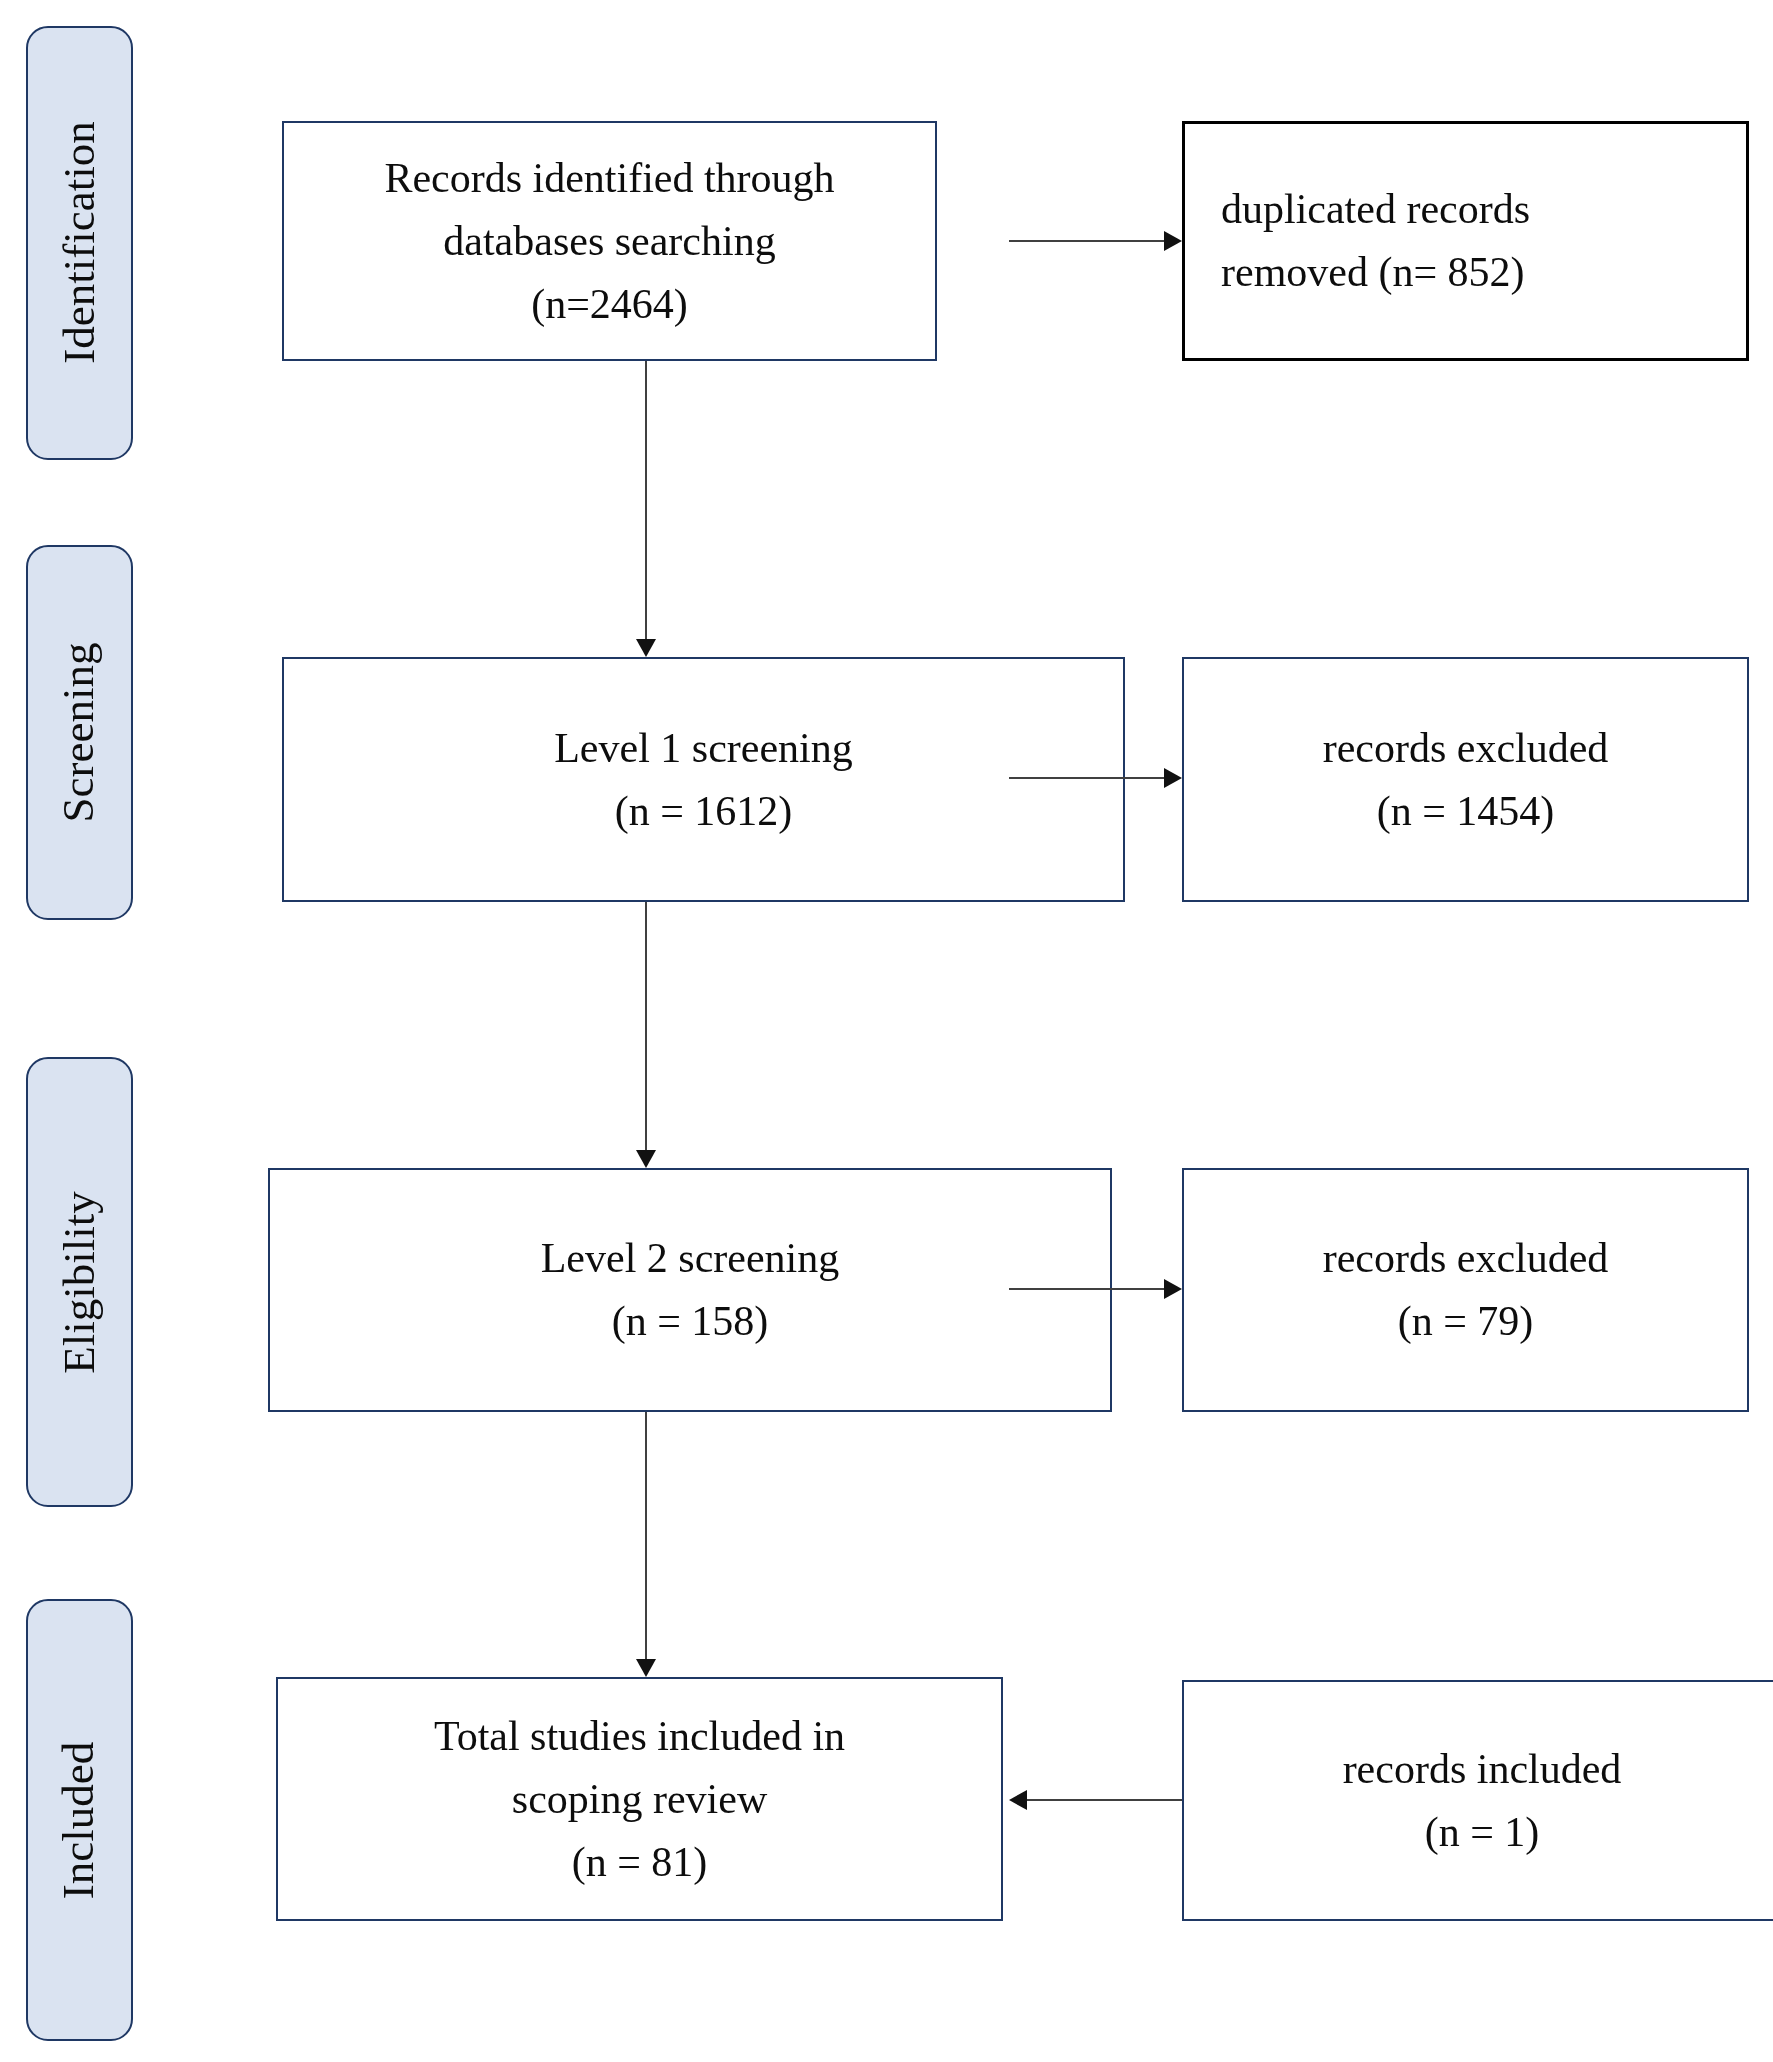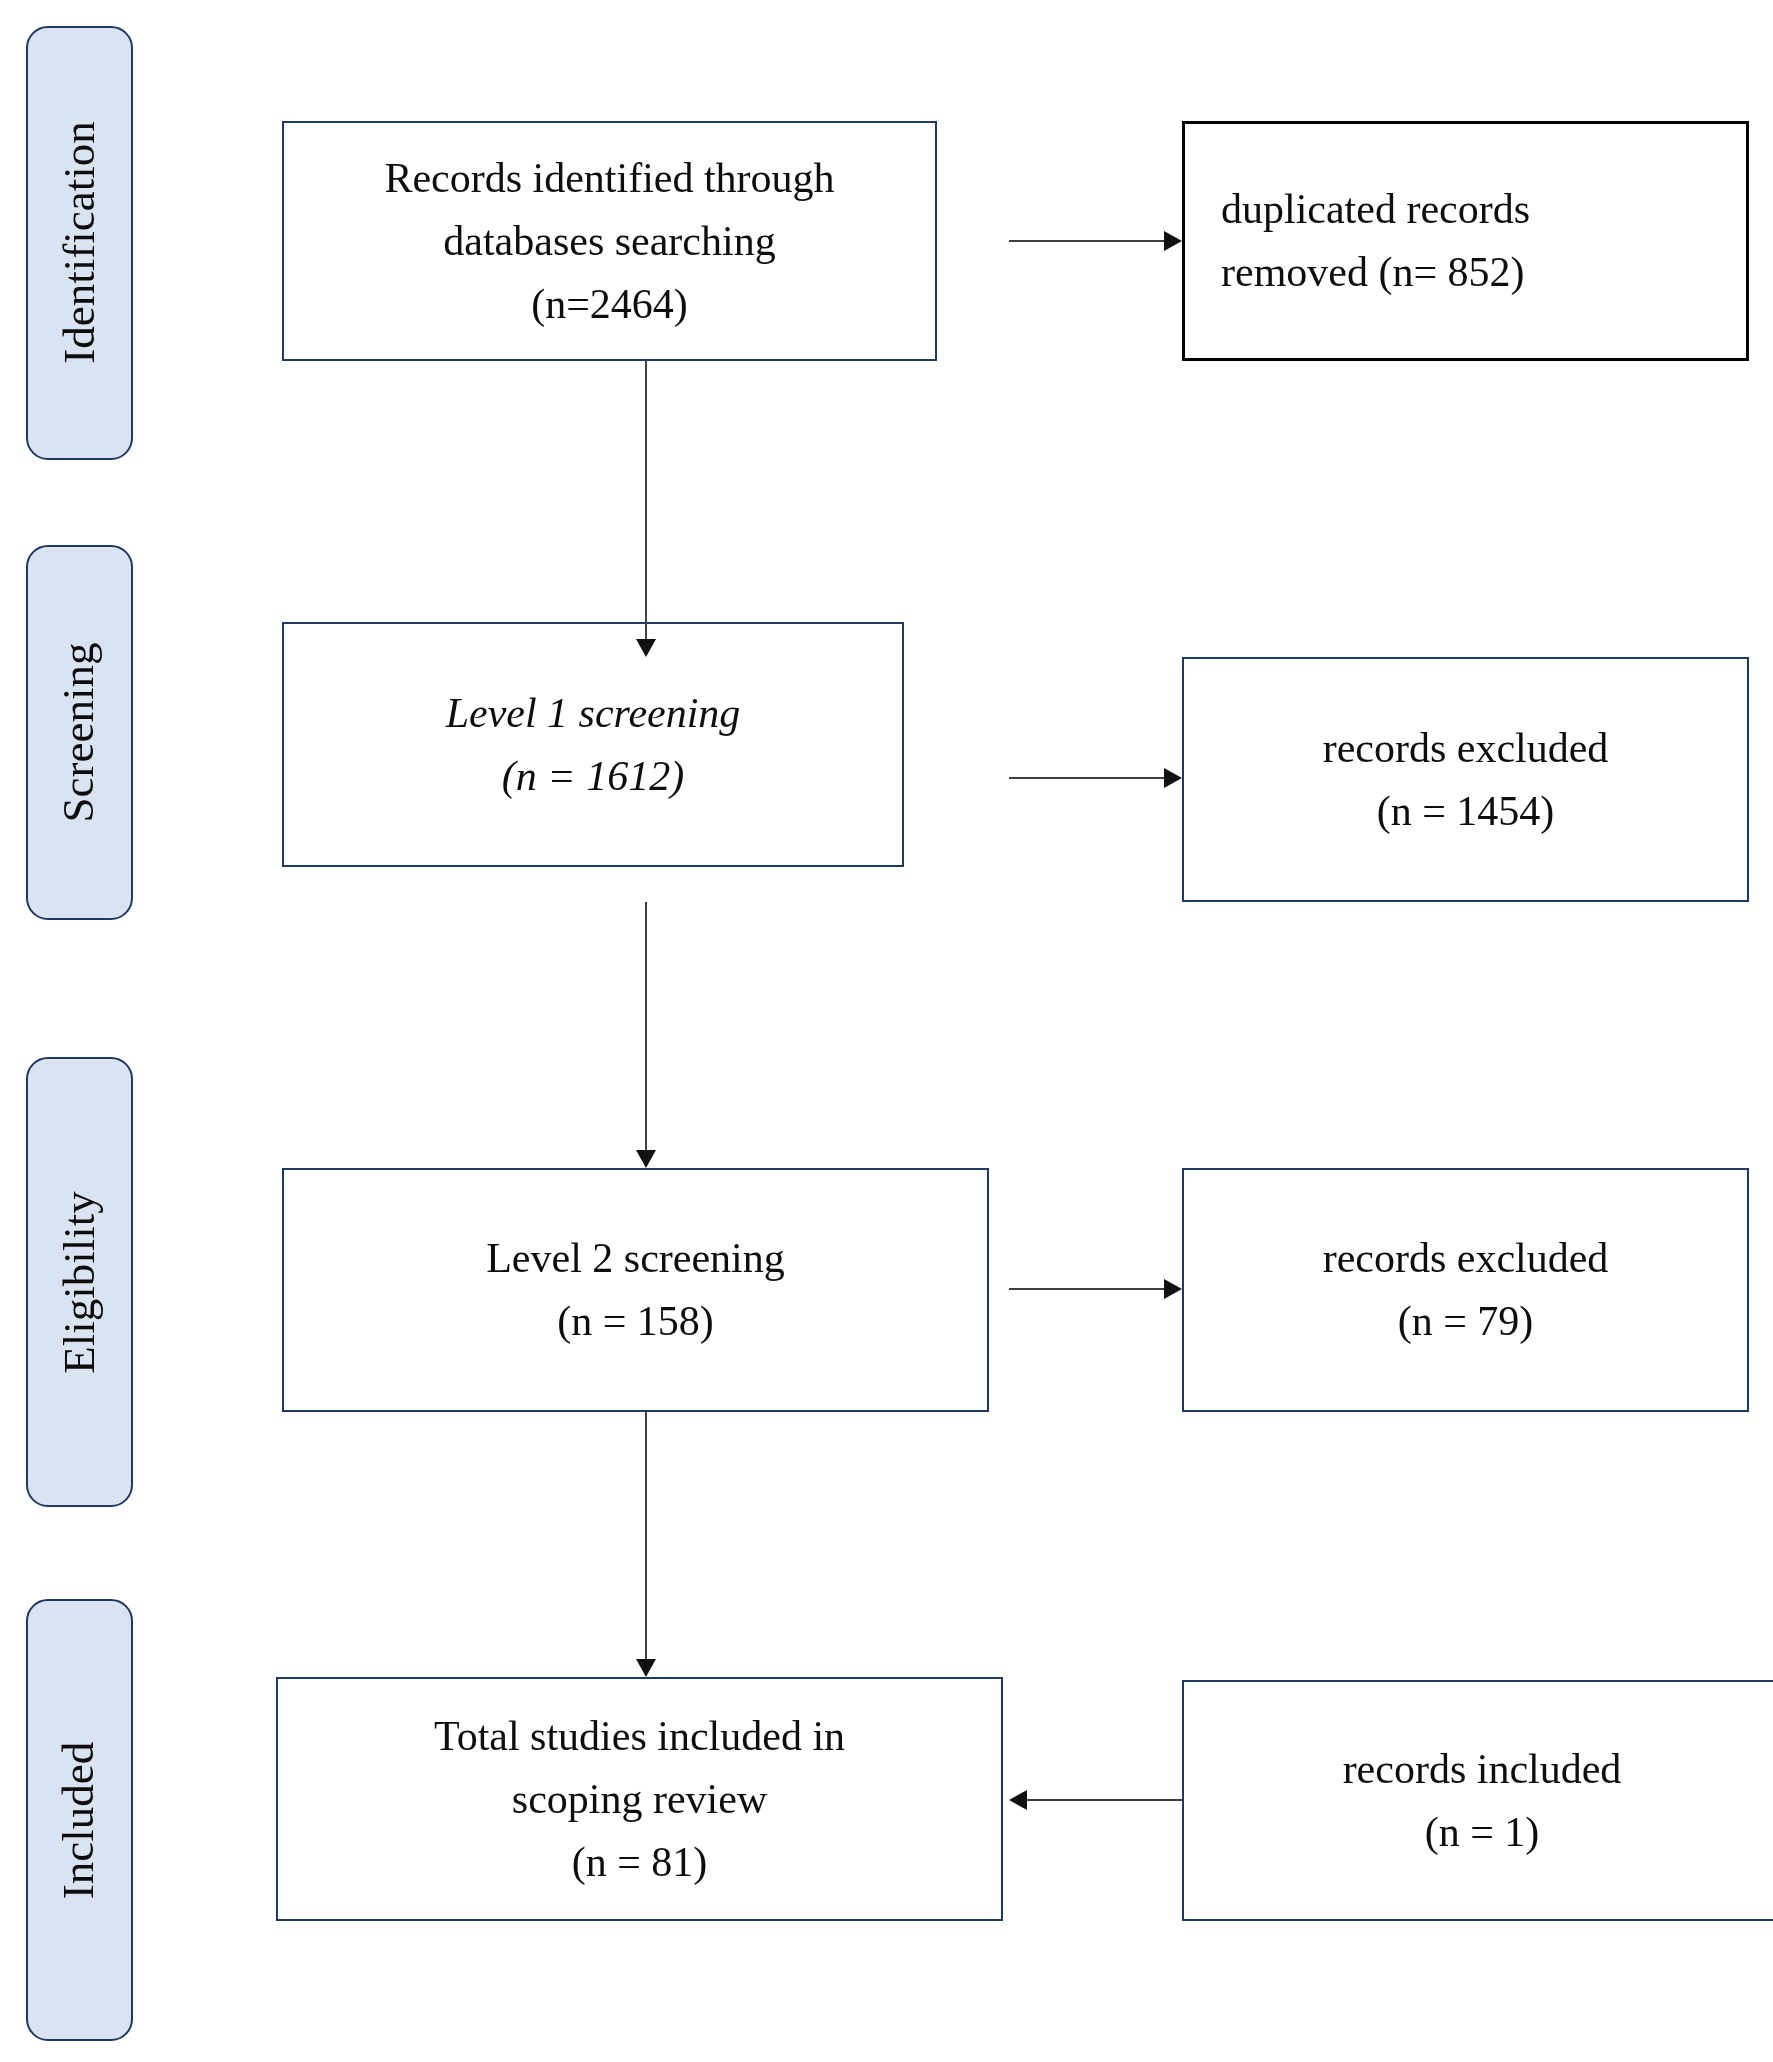--- a/index.html
+++ b/index.html
@@ -40,22 +40,22 @@
   .harrow.point-left .shaft{left:16.4px;right:0;}
   .harrow.point-left .head{position:absolute;left:0;top:0;width:0;height:0;
     border-top:10px solid transparent;border-bottom:10px solid transparent;border-right:18px solid #111111;}
   
   #stage-identification{top:25.5px;height:434px;}
   #stage-screening{top:545px;height:375px;}
   #stage-eligibility{top:1057px;height:450px;}
   #stage-included{top:1599px;height:442px;}
 
   #box-records-identified{left:282px;top:121px;width:655px;height:240px;}
-  #box-level1-screening{left:282px;top:622px;width:622px;height:245px;font-style:italic;}
-  #box-level2-screening{left:282px;top:1168px;width:707px;height:244px;}
+  #box-level1-screening{left:282px;top:657px;width:843px;height:245px;}
+  #box-level2-screening{left:268px;top:1168px;width:844px;height:244px;}
   #box-total-included{left:276px;top:1677px;width:727px;height:244px;}
 
   #box-duplicates-removed{left:1182px;top:121px;width:567px;height:240px;}
   #box-excluded-level1{left:1182px;top:657px;width:567px;height:245px;}
   #box-excluded-level2{left:1182px;top:1168px;width:567px;height:244px;}
   #box-records-included{left:1182px;top:1680px;width:600px;height:241px;}
 
   #arrow-v1{left:636px;top:361px;height:296px;}
   #arrow-v2{left:636px;top:902px;height:266px;}
   #arrow-v3{left:636px;top:1412px;height:265px;}

